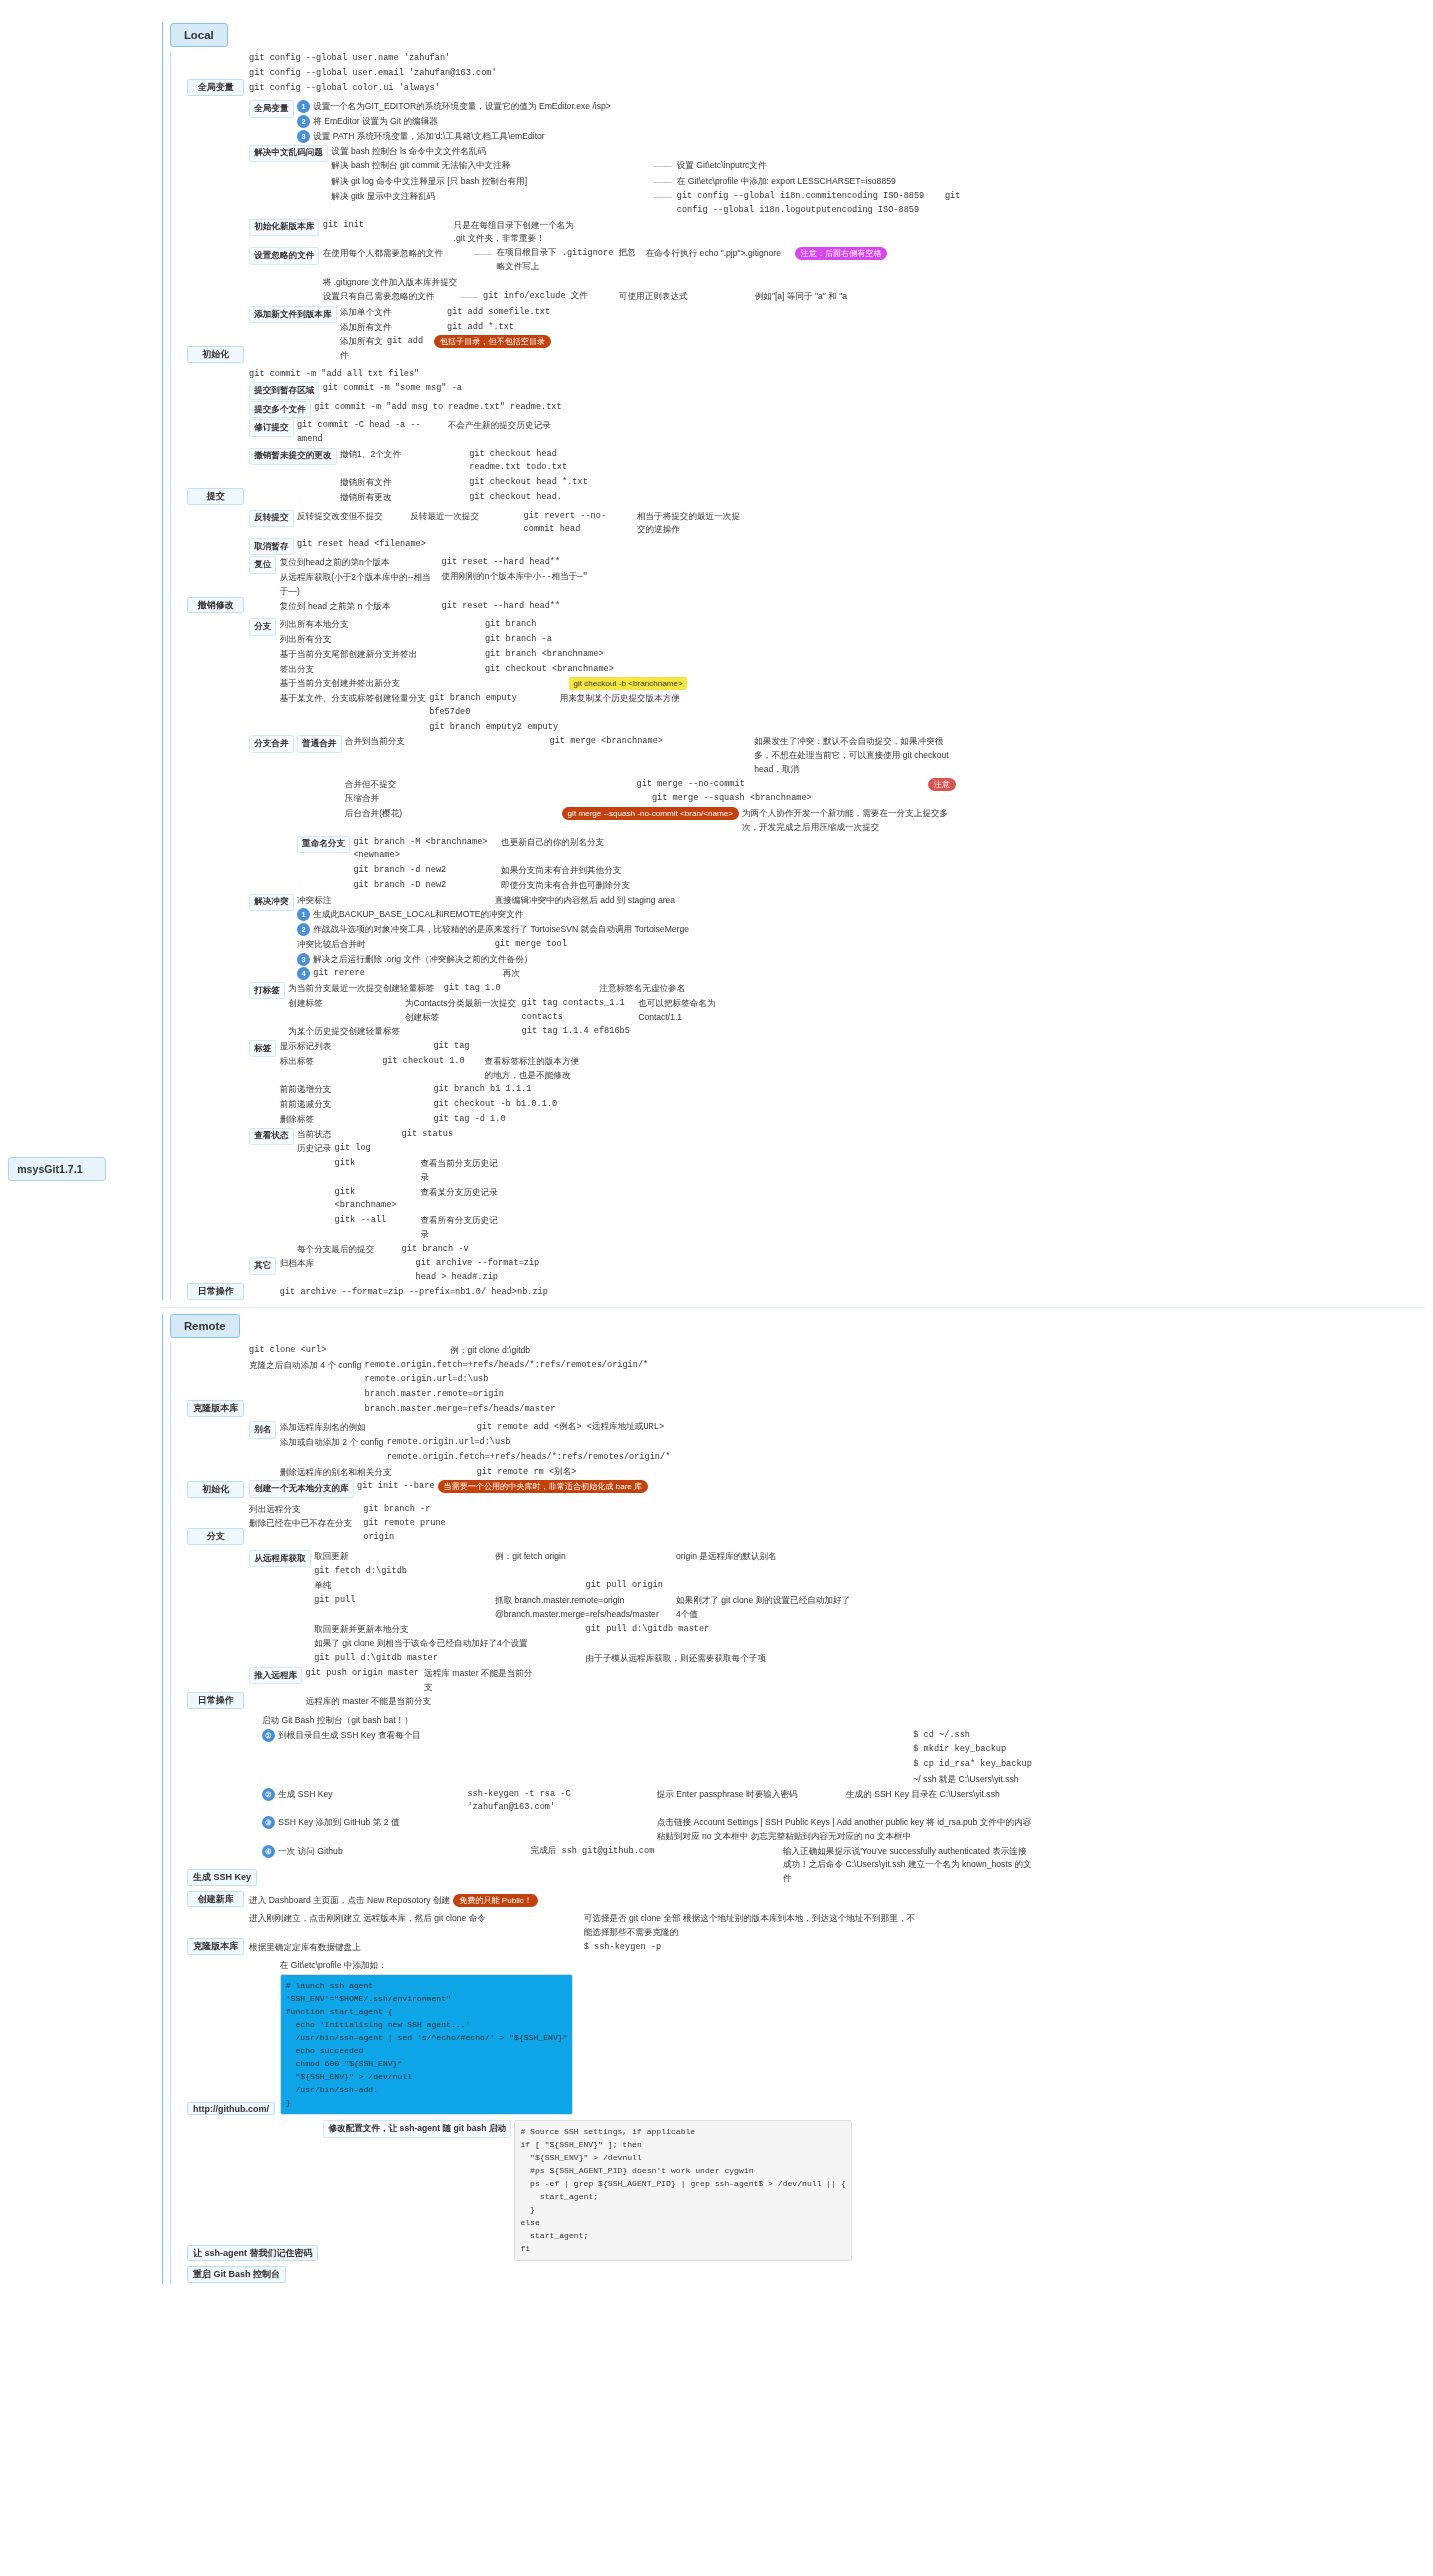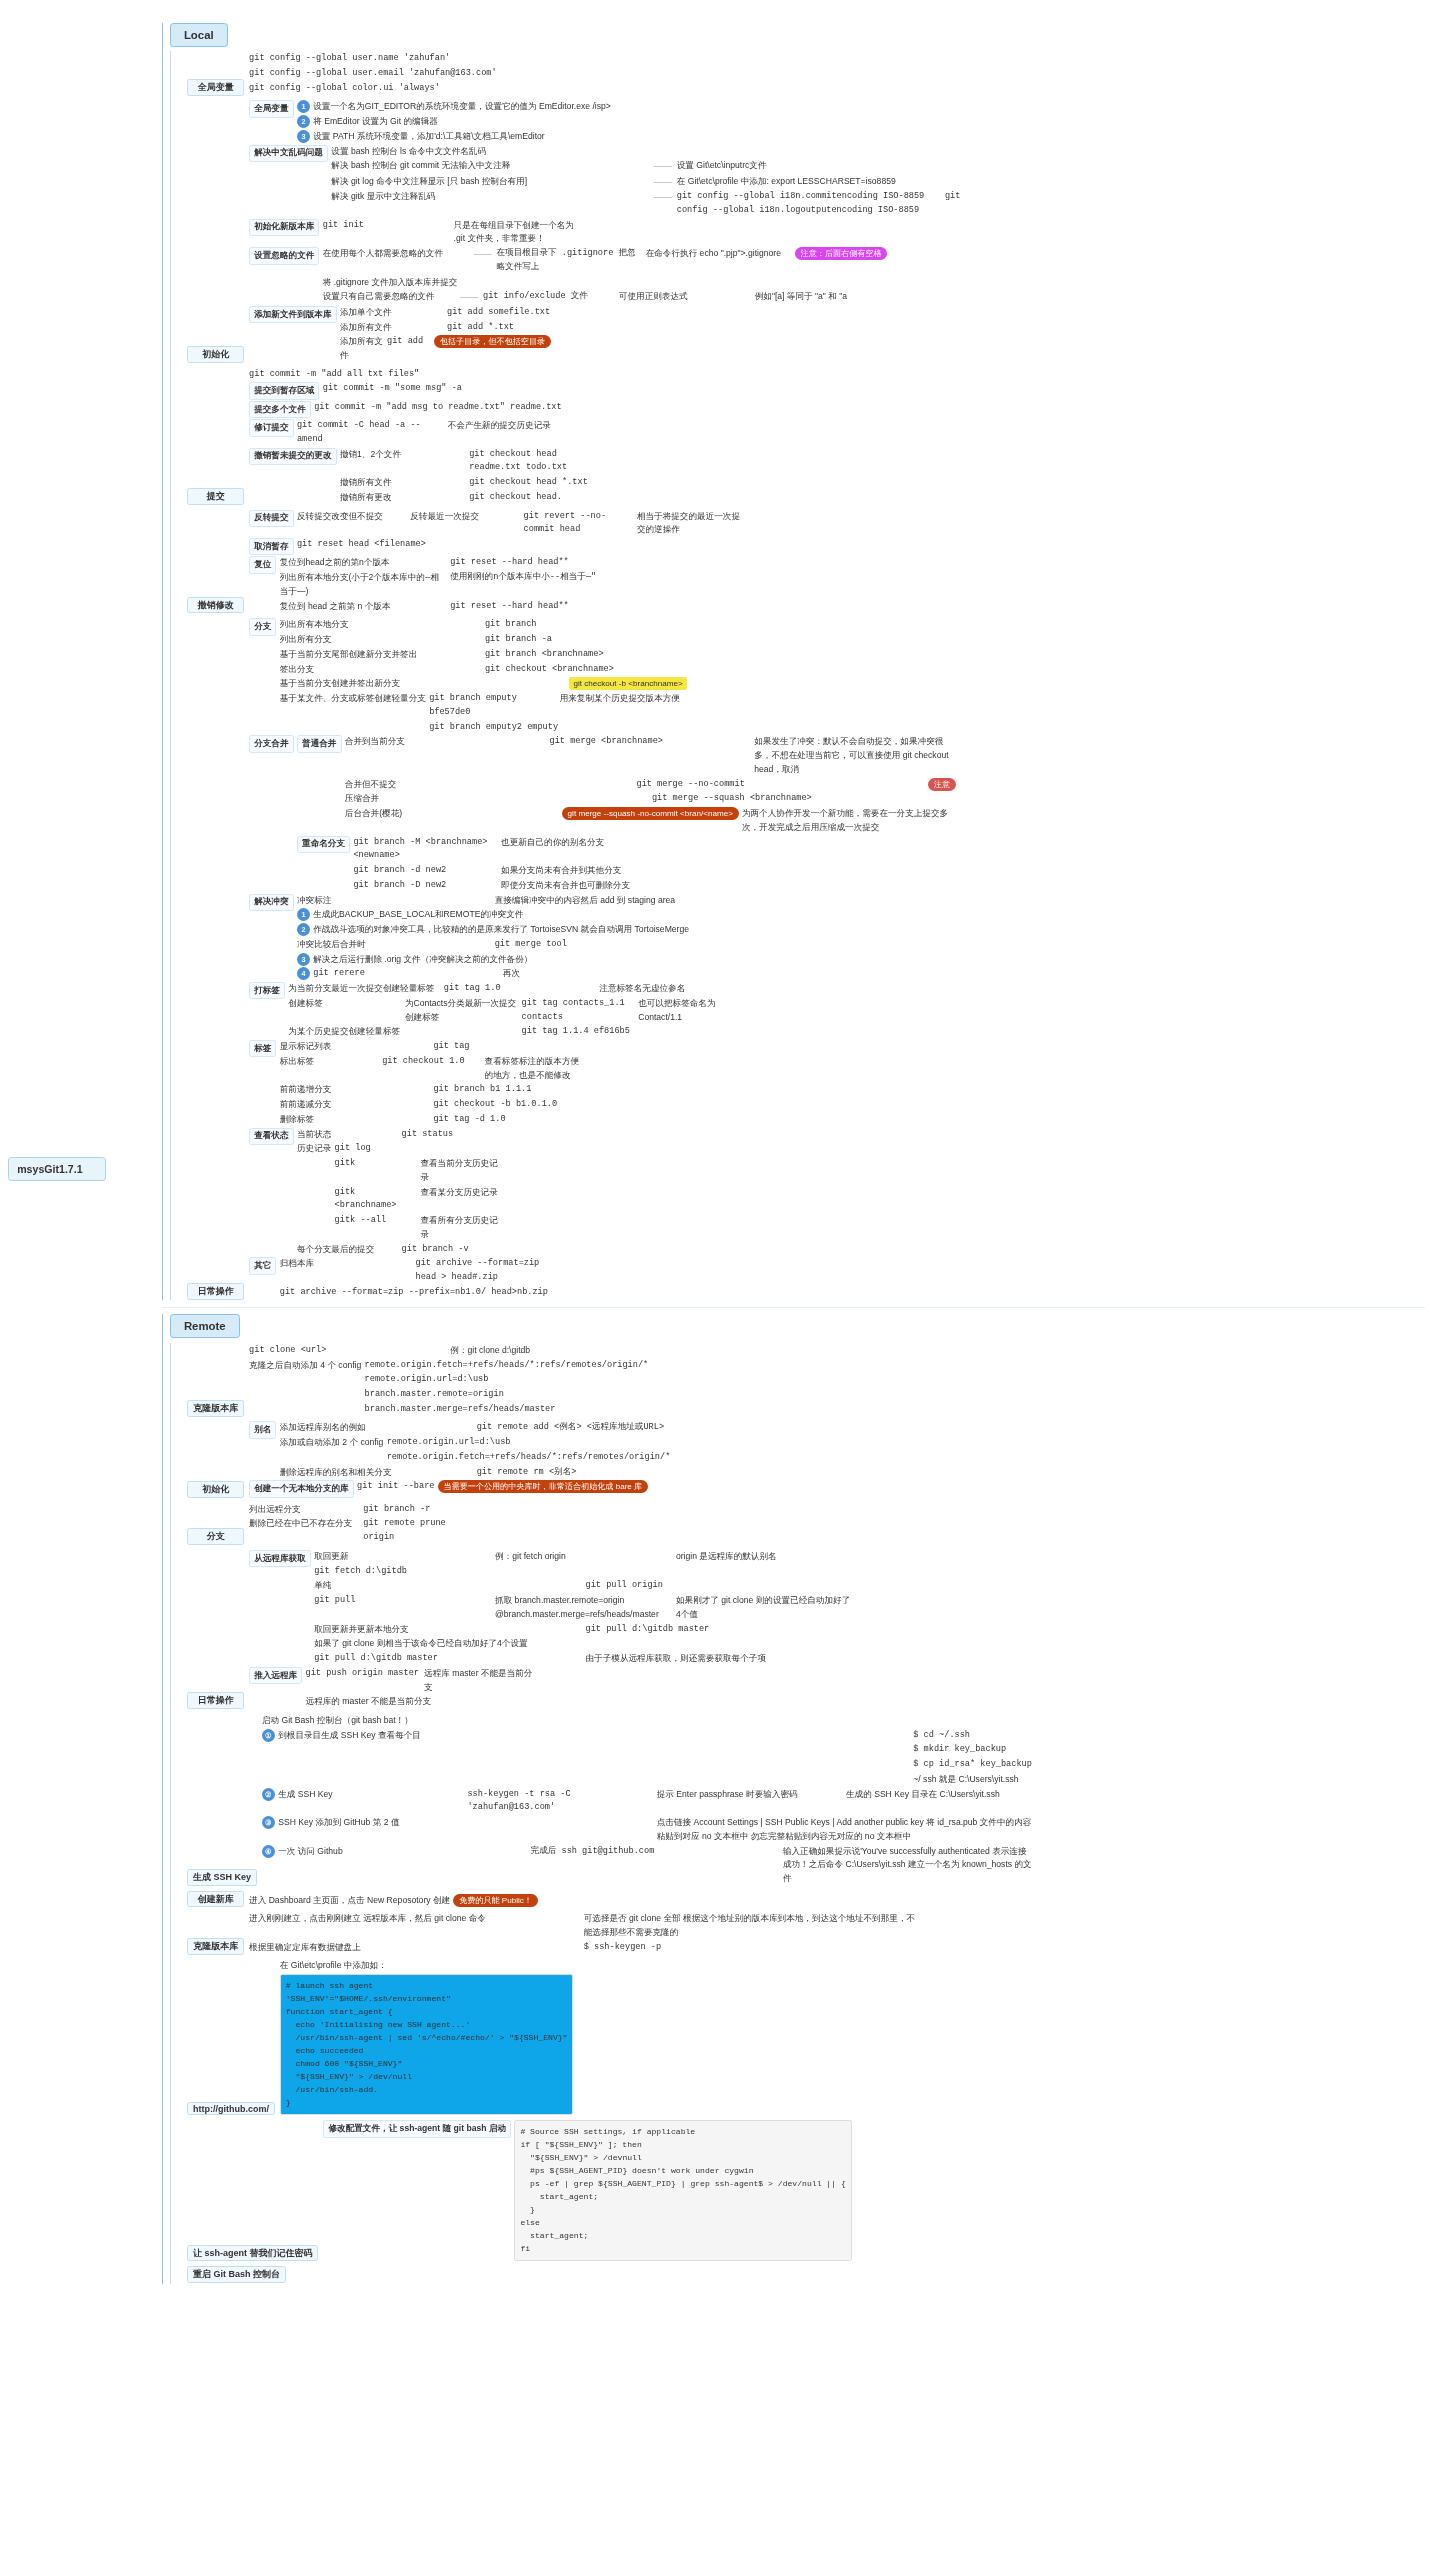--- a/index.html
+++ b/index.html
@@ -382,21 +382,21 @@
                 <span class="mono txt">git reset head &lt;filename&gt;</span>
               </div>
               <div class="row">
                 <div class="lbl2">复位</div>
                 <div class="rows">
                   <div class="row">
                     <span class="txt">复位到head之前的第n个版本</span>
                     <span class="mono txt">git reset --hard head**</span>
                   </div>
                   <div class="row">
-                    <span class="txt">列出所有本地分支(小于2个版本库中的--相当于—)</span>
+                    <span class="txt">从远程库获取(小于2个版本库中的--相当于—)</span>
                     <span class="mono txt">使用刚刚的n个版本库中小--相当于—"</span>
                   </div>
                   <div class="row">
                     <span class="txt">复位到 head 之前第 n 个版本</span>
                     <span class="mono txt">git reset --hard head**</span>
                   </div>
                 </div>
               </div>
             </div>
           </div>

